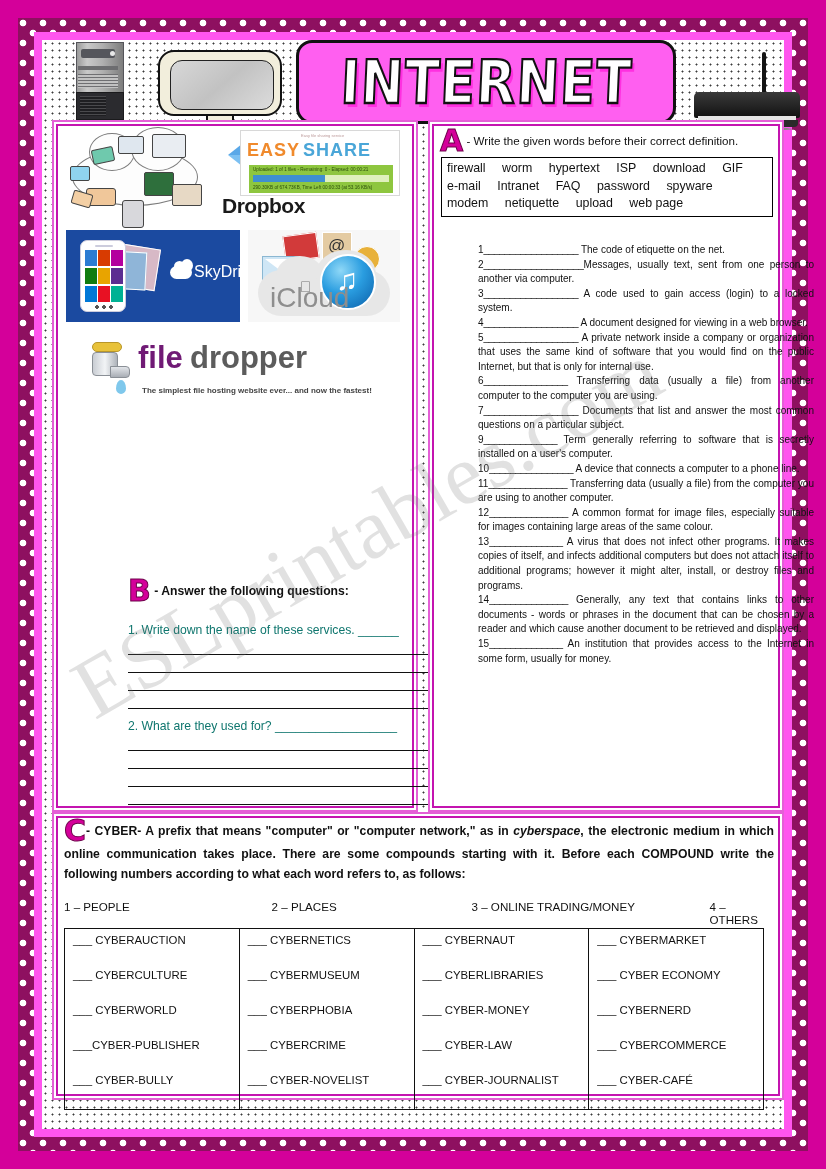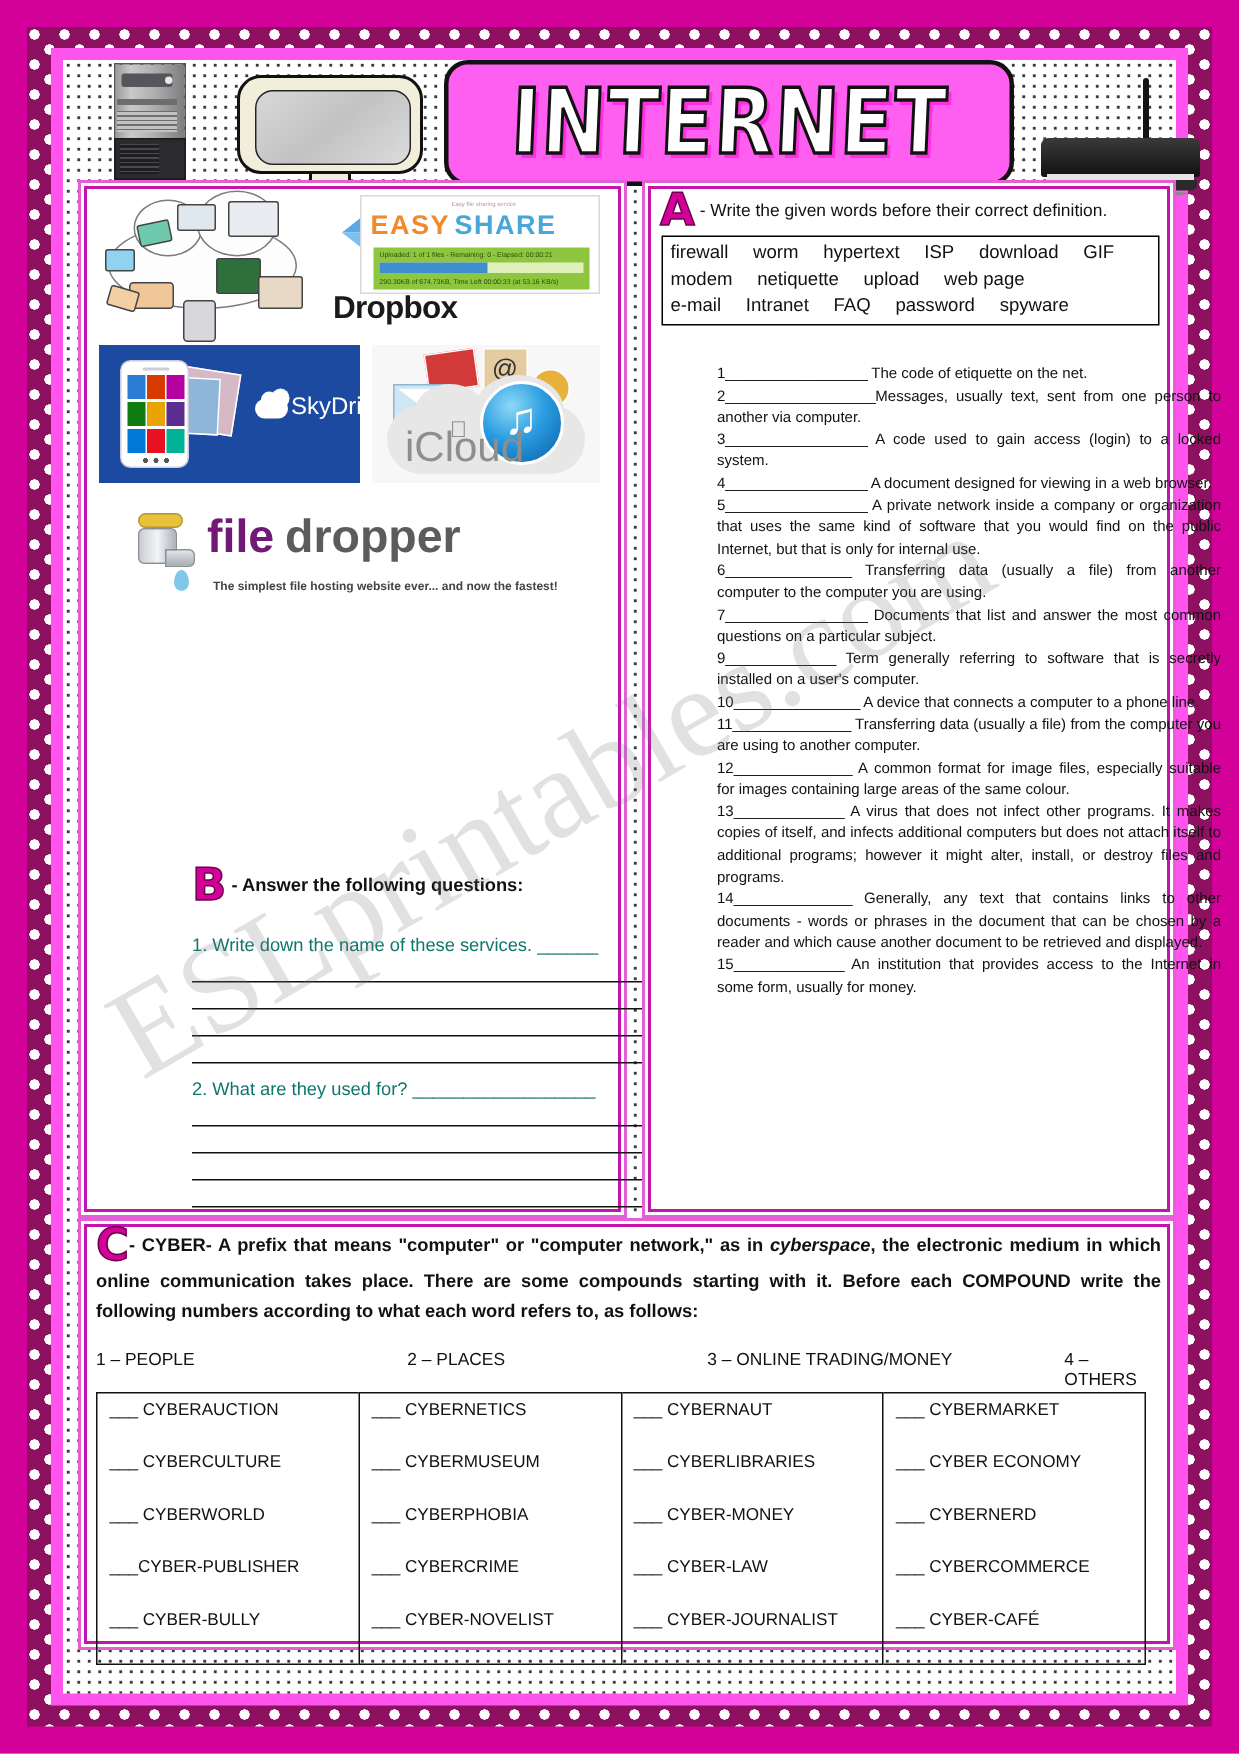--- a/index.html
+++ b/index.html
@@ -440,31 +440,31 @@
 <div id="wordbank">
   <div class="wrow">
     <span class="w">firewall</span>
     <span class="w">worm</span>
     <span class="w">hypertext</span>
     <span class="w">ISP</span>
     <span class="w">download</span>
     <span class="w">GIF</span>
   </div>
   <div class="wrow">
-    <span class="w">modem</span>
-    <span class="w">netiquette</span>
-    <span class="w">upload</span>
-    <span class="w">web page</span>
-  </div>
-  <div class="wrow">
     <span class="w">e-mail</span>
     <span class="w">Intranet</span>
     <span class="w">FAQ</span>
     <span class="w">password</span>
     <span class="w">spyware</span>
+  </div>
+  <div class="wrow">
+    <span class="w">modem</span>
+    <span class="w">netiquette</span>
+    <span class="w">upload</span>
+    <span class="w">web page</span>
   </div>
 </div>
 
 <div id="defs">
   <p class="d"><span>1</span><span class="bl">__________________</span><span> The code of etiquette on the net.</span></p>
   <p class="d"><span>2</span><span class="bl">___________________</span><span>Messages, usually text, sent from one person to another via computer.</span></p>
   <p class="d"><span>3</span><span class="bl">__________________</span><span> A code used to gain access (login) to a locked system.</span></p>
   <p class="d"><span>4</span><span class="bl">__________________</span><span> A document designed for viewing in a web browser.</span></p>
   <p class="d"><span>5</span><span class="bl">__________________</span><span> A private network inside a company or organization that uses the same kind of software that you would find on the public Internet, but that is only for internal use.</span></p>
   <p class="d"><span>6</span><span class="bl">________________</span><span> Transferring data (usually a file) from another computer to the computer you are using.</span></p>

